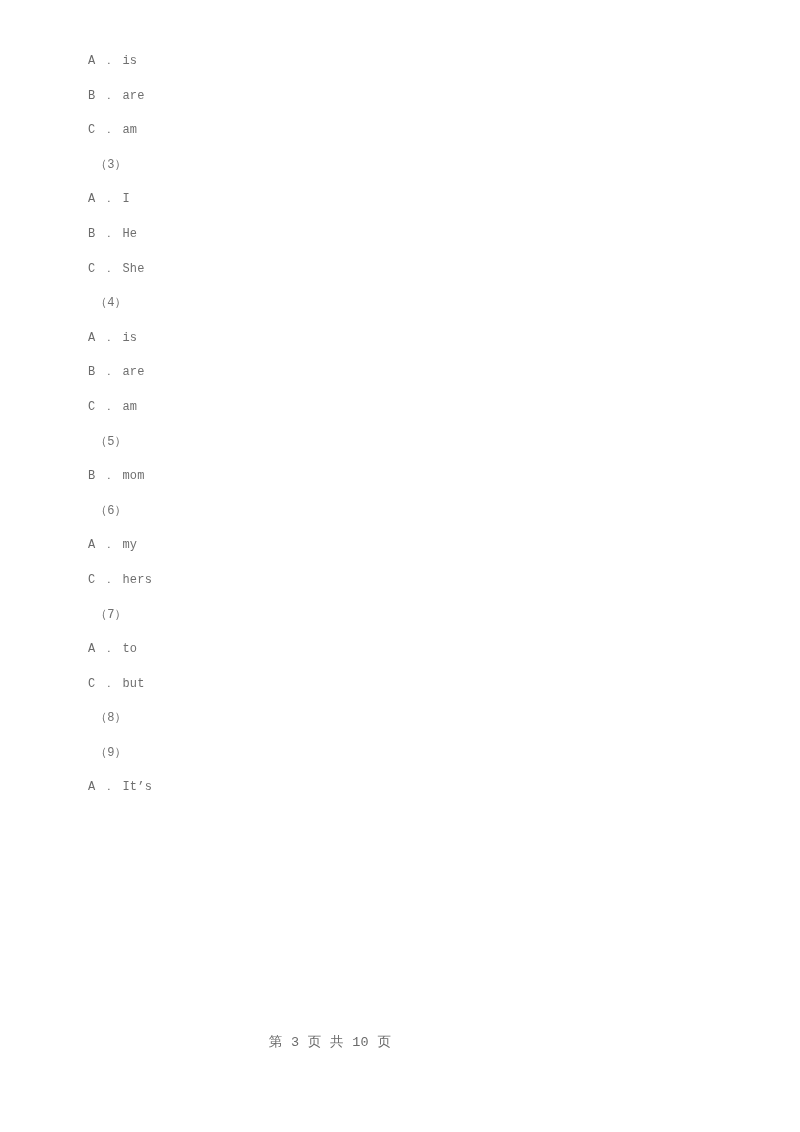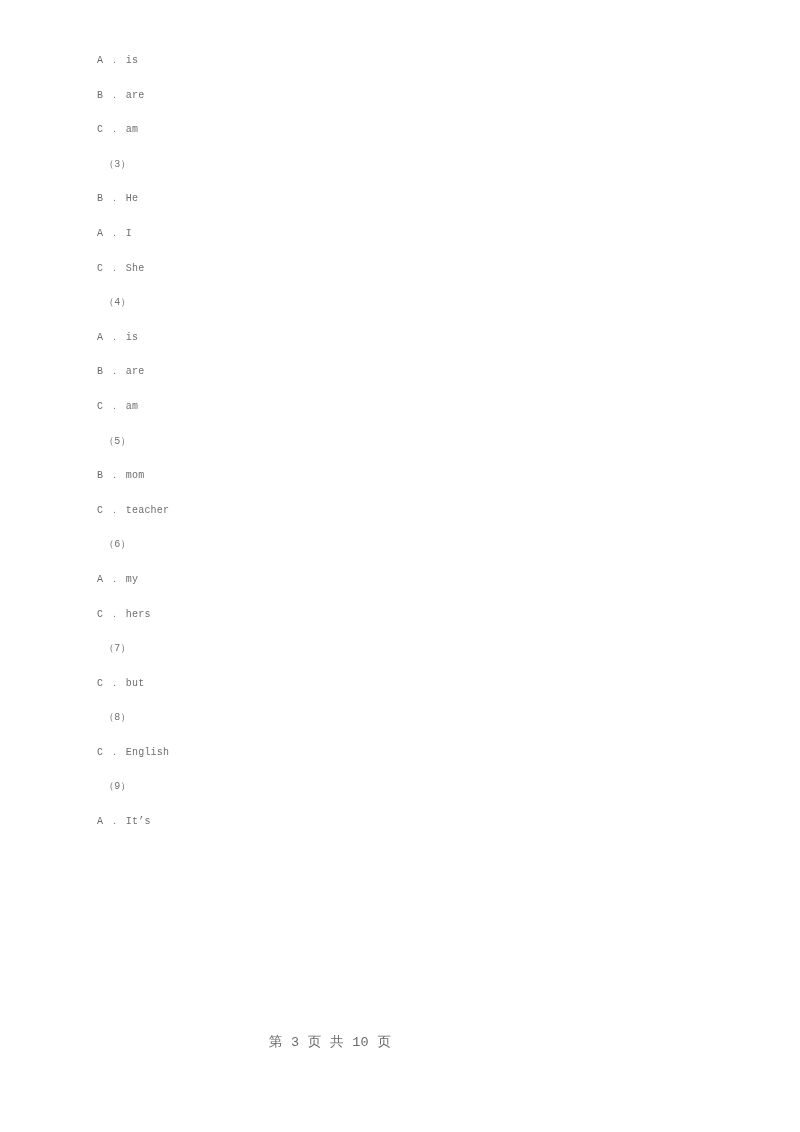--- a/index.html
+++ b/index.html
@@ -26,25 +26,24 @@
     position: absolute;
     left: 88px;
     top: 44px;
     width: 640px;
   }
 
   
   .line {
     height: 34.6px;
     line-height: 34.6px;
-    font-size: 10px;
+    font-size: 12px;
     color: #6c6c6c;
     white-space: pre;
     letter-spacing: 0.2px;
-    margin-left: 9px;
   }
 
   
   .line.option {
     padding-left: 0px;
   }
 
   
   .line.qnum {
     padding-left: 7px;
@@ -77,36 +76,35 @@
 </head>
 <body>
 
 <div class="page">
 
   <div class="content">
       <div class="line option"><span class="opt-letter">A</span> <span class="opt-dot">．</span> <span class="opt-text">is</span></div>
       <div class="line option"><span class="opt-letter">B</span> <span class="opt-dot">．</span> <span class="opt-text">are</span></div>
       <div class="line option"><span class="opt-letter">C</span> <span class="opt-dot">．</span> <span class="opt-text">am</span></div>
       <div class="line qnum"><span>（3）</span></div>
+      <div class="line option"><span class="opt-letter">A</span> <span class="opt-dot">．</span> <span class="opt-text">I</span></div>
       <div class="line option"><span class="opt-letter">B</span> <span class="opt-dot">．</span> <span class="opt-text">He</span></div>
-      <div class="line option"><span class="opt-letter">A</span> <span class="opt-dot">．</span> <span class="opt-text">I</span></div>
       <div class="line option"><span class="opt-letter">C</span> <span class="opt-dot">．</span> <span class="opt-text">She</span></div>
       <div class="line qnum"><span>（4）</span></div>
       <div class="line option"><span class="opt-letter">A</span> <span class="opt-dot">．</span> <span class="opt-text">is</span></div>
       <div class="line option"><span class="opt-letter">B</span> <span class="opt-dot">．</span> <span class="opt-text">are</span></div>
       <div class="line option"><span class="opt-letter">C</span> <span class="opt-dot">．</span> <span class="opt-text">am</span></div>
       <div class="line qnum"><span>（5）</span></div>
       <div class="line option"><span class="opt-letter">B</span> <span class="opt-dot">．</span> <span class="opt-text">mom</span></div>
-      <div class="line option"><span class="opt-letter">C</span> <span class="opt-dot">．</span> <span class="opt-text">teacher</span></div>
       <div class="line qnum"><span>（6）</span></div>
       <div class="line option"><span class="opt-letter">A</span> <span class="opt-dot">．</span> <span class="opt-text">my</span></div>
       <div class="line option"><span class="opt-letter">C</span> <span class="opt-dot">．</span> <span class="opt-text">hers</span></div>
       <div class="line qnum"><span>（7）</span></div>
+      <div class="line option"><span class="opt-letter">A</span> <span class="opt-dot">．</span> <span class="opt-text">to</span></div>
       <div class="line option"><span class="opt-letter">C</span> <span class="opt-dot">．</span> <span class="opt-text">but</span></div>
       <div class="line qnum"><span>（8）</span></div>
-      <div class="line option"><span class="opt-letter">C</span> <span class="opt-dot">．</span> <span class="opt-text">English</span></div>
       <div class="line qnum"><span>（9）</span></div>
       <div class="line option"><span class="opt-letter">A</span> <span class="opt-dot">．</span> <span class="opt-text">It’s</span></div>
     </div>
 
   <div class="footer">第 3 页 共 10 页</div>
 
 </div>
 
 </body></html>

